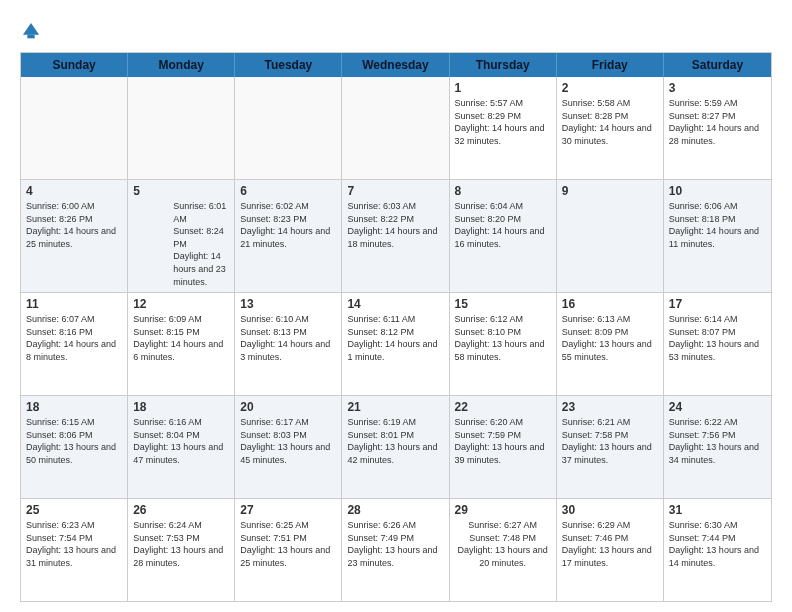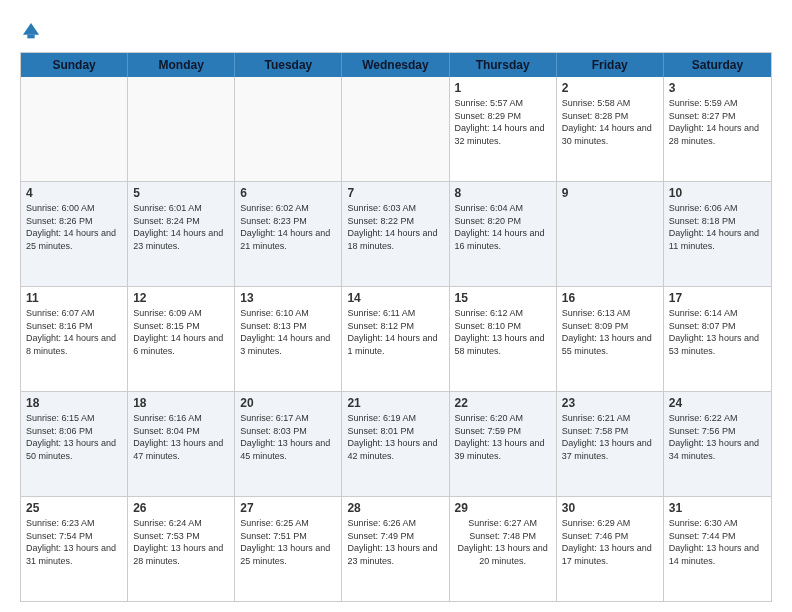--- a/index.html
+++ b/index.html
@@ -176,21 +176,21 @@
         </div>
         <div class="cal-row">
           <div class="cal-cell alt-row">
             <span class="day-number">4</span>
             <div class="cell-text" style="white-space: pre-line;">Sunrise: 6:00 AM
 Sunset: 8:26 PM
 Daylight: 14 hours and 25 minutes.</div>
           </div>
           <div class="cal-cell alt-row">
             <span class="day-number">5</span>
-            <div class="cell-text" style="white-space: pre-line;">Sunrise: 6:01 AM
+            <div class="cell-text" style="white-space: pre-line; margin-left: 40px;">Sunrise: 6:01 AM
 Sunset: 8:24 PM
 Daylight: 14 hours and 23 minutes.</div>
           </div>
           <div class="cal-cell alt-row">
             <span class="day-number">6</span>
             <div class="cell-text" style="white-space: pre-line;">Sunrise: 6:02 AM
 Sunset: 8:23 PM
 Daylight: 14 hours and 21 minutes.</div>
           </div>
           <div class="cal-cell alt-row">

